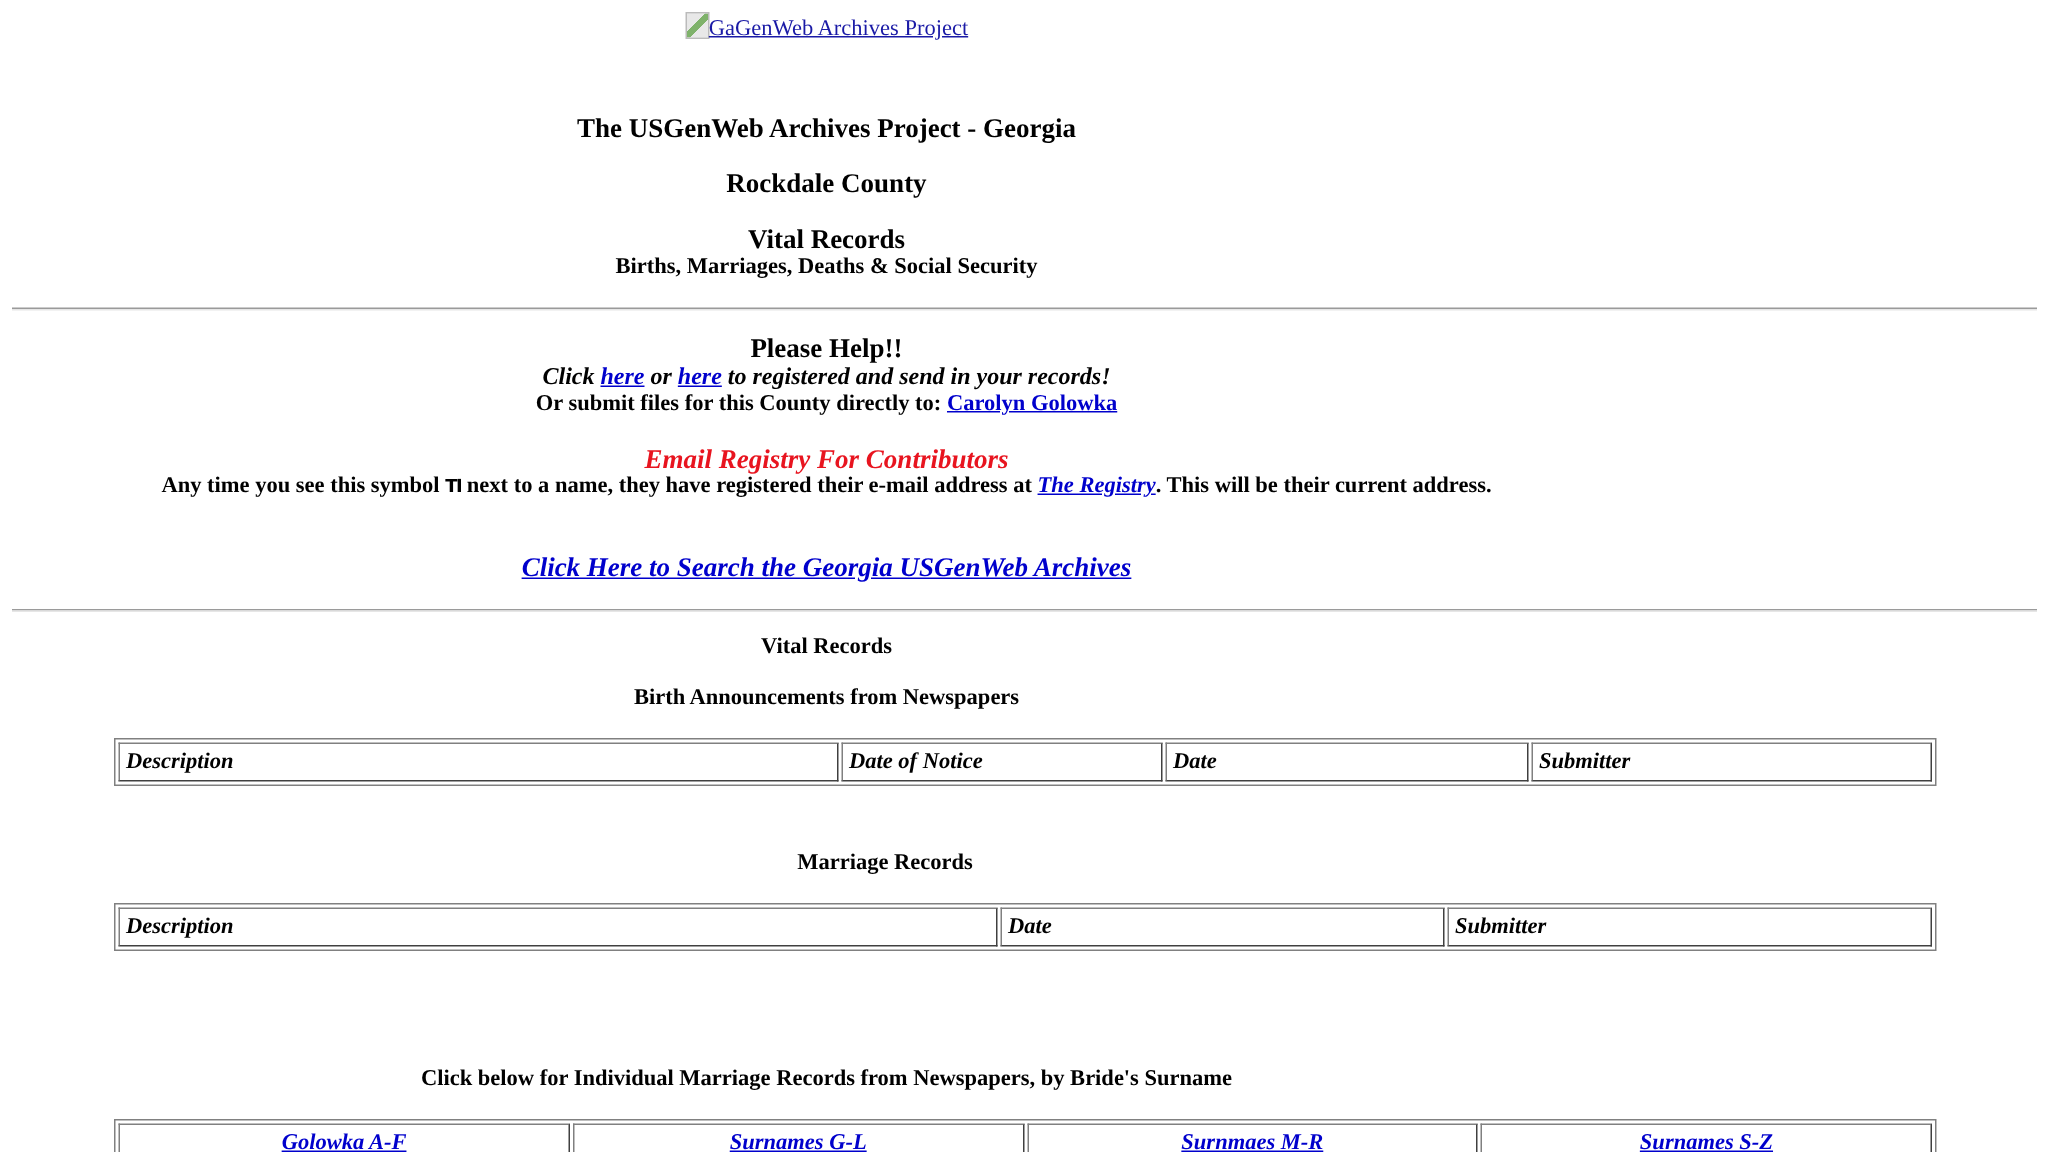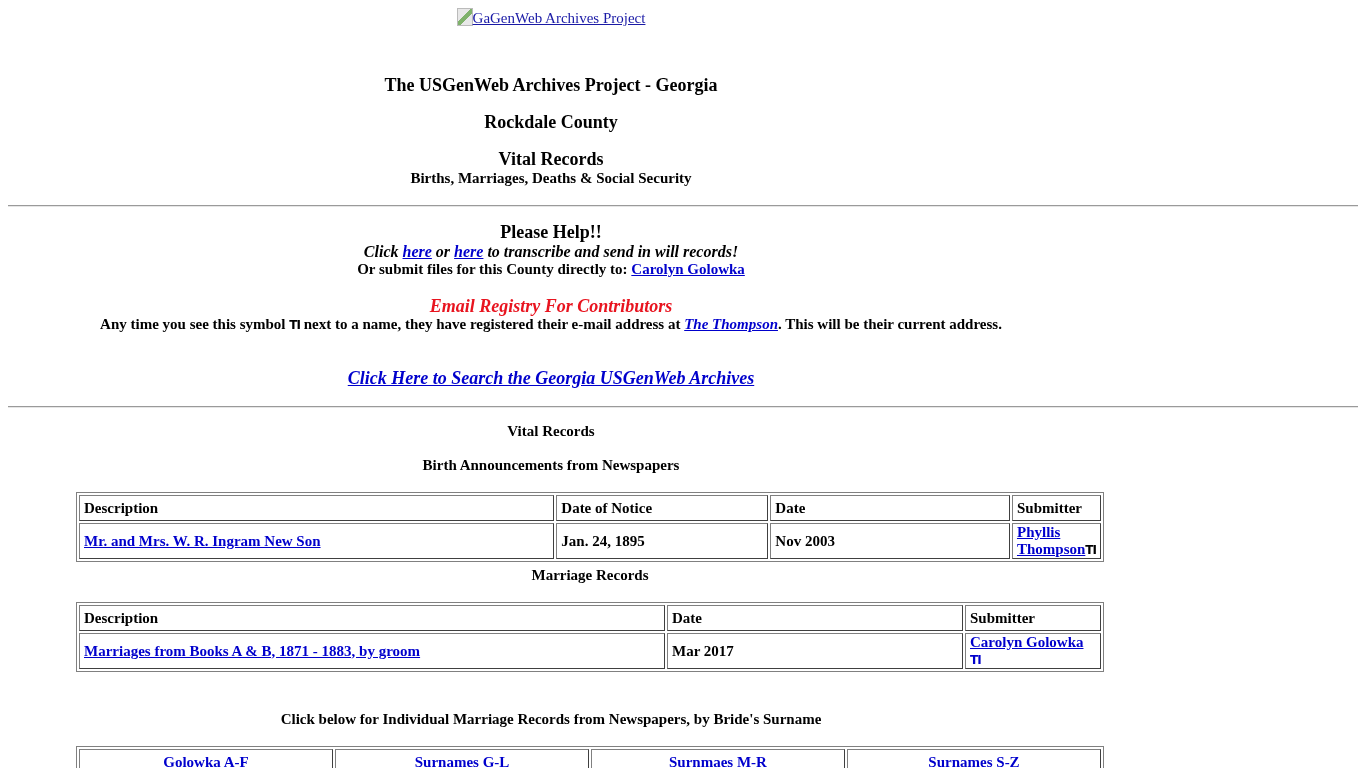--- a/index.html
+++ b/index.html
@@ -30,23 +30,23 @@
     .registry-line { top: 316px; font-size: 15px; font-weight: bold; }
     .registry-line a { font-style: italic; }
     .tl { font-family: "DejaVu Sans", sans-serif; font-weight: bold; font-size: 12px; letter-spacing: -1px; }
     .search-link { top: 368px; font-size: 18px; font-weight: bold; font-style: italic; }
     .sec-vital { top: 423px; font-size: 15px; font-weight: bold; }
     .sec-birth { top: 457px; font-size: 15px; font-weight: bold; text-align: center; }
     .sec-marriage { top: 567px; font-size: 15px; font-weight: bold; padding-left: 39px; }
     .sec-bride { top: 711px; font-size: 15px; font-weight: bold; }
 
     table.rec {
-      position: absolute; left: 76px; width: 1028px;
+      position: absolute; left: 76px; width: 1215px;
       border: 1px solid #808080; border-collapse: separate; border-spacing: 2px;
-      font-size: 15px; font-weight: bold;
+      font-size: 15px; font-weight: bold; font-style: italic;
     }
     table.rec td {
       border: 1px solid #808080; border-right-color: #404040; border-bottom-color: #404040;
       padding: 0 4px; height: 24px; text-align: left; vertical-align: middle;
     }
     .birth-table { top: 492px; }
     .marriage-table { top: 602px; }
     .surname-table { top: 746px; }
     .surname-table td { text-align: center !important; }
   </style>
@@ -59,70 +59,59 @@
 
 <div class="abs h-title">The USGenWeb Archives Project - Georgia</div>
 <div class="abs h-county">Rockdale County</div>
 <div class="abs h-vital">Vital Records</div>
 <div class="abs h-vital-sub">Births, Marriages, Deaths &amp; Social Security</div>
 
 <div class="hr" style="top:205px;"></div>
 
 <div class="abs help-title">Please Help!!</div>
 <div class="abs help-line1">
-  <span>Click </span><a href="#">here</a><span> or </span><a href="#">here</a><span> to transcribe and send in will records!</span>
+  <span>Click </span><a href="#">here</a><span> or </span><a href="#">here</a><span> to registered and send in your records!</span>
 </div>
 <div class="abs help-line2">
   <span>Or submit files for this County directly to: </span><a href="#">Carolyn Golowka</a>
 </div>
 
 <div class="abs registry-title">Email Registry For Contributors</div>
 <div class="abs registry-line">
-  <span>Any time you see this symbol </span><span class="tl">TI</span><span> next to a name, they have registered their e-mail address at </span><a href="#">The Thompson</a><span>. This will be their current address.</span>
+  <span>Any time you see this symbol </span><span class="tl">TI</span><span> next to a name, they have registered their e-mail address at </span><a href="#">The Registry</a><span>. This will be their current address.</span>
 </div>
 
 <div class="abs search-link">
   <a href="#">Click Here to Search the Georgia USGenWeb Archives</a>
 </div>
 
 <div class="hr" style="top:406px;"></div>
 
 <div class="abs sec-vital">Vital Records</div>
 <div class="abs sec-birth">Birth Announcements from Newspapers</div>
 
 <table class="rec birth-table">
   <tbody>
       <tr>
     <td style="width:470px;">Description</td>
     <td style="width:204px;">Date of Notice</td>
     <td style="width:232px;">Date</td>
     <td>Submitter</td>
   </tr>
-  <tr>
-    <td><a href="#">Mr. and Mrs. W. R. Ingram New Son</a></td>
-    <td>Jan. 24, 1895</td>
-    <td>Nov 2003</td>
-    <td><a href="#">Phyllis Thompson</a><span class="tl">TI</span></td>
-  </tr>
 </tbody>
   </table>
 
 <div class="abs sec-marriage">Marriage Records</div>
 
 <table class="rec marriage-table">
   <tbody>
       <tr>
     <td style="width:576px;">Description</td>
     <td style="width:286px;">Date</td>
     <td>Submitter</td>
-  </tr>
-  <tr>
-    <td><a href="#">Marriages from Books A &amp; B, 1871 - 1883, by groom</a></td>
-    <td>Mar 2017</td>
-    <td><a href="#">Carolyn Golowka</a> <span class="tl" style="color:#0000cc;">TI</span></td>
   </tr>
 </tbody>
   </table>
 
 <div class="abs sec-bride">Click below for Individual Marriage Records from Newspapers, by Bride's Surname</div>
 
 <table class="rec surname-table">
   <tbody>
       <tr>
     <td style="width:25%;"><a href="#">Golowka A-F</a></td>

